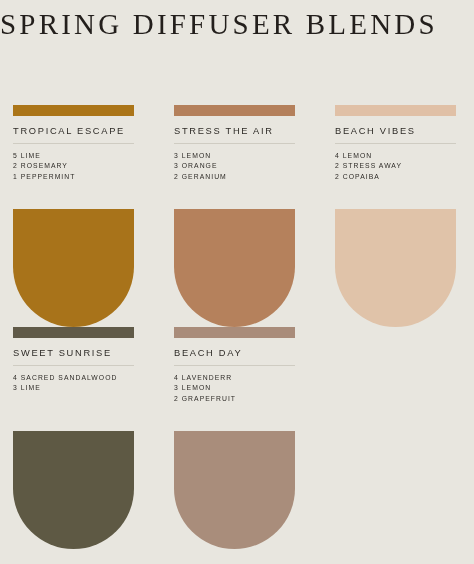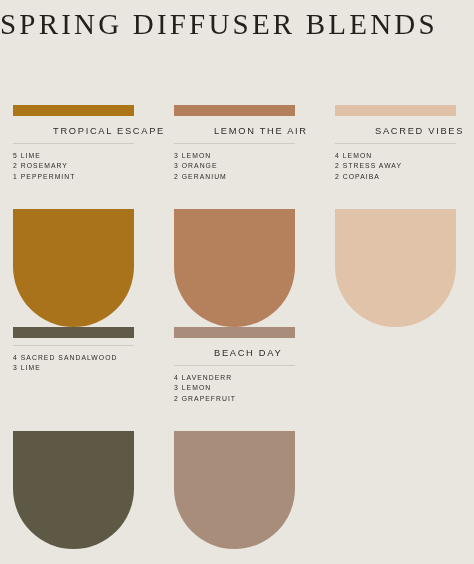--- a/index.html
+++ b/index.html
@@ -55,21 +55,20 @@
     box-sizing: border-box;
   }
   .card-name {
     margin-top: 10px;
     font-family: "Liberation Sans", sans-serif;
     font-size: 9.3px;
     font-weight: 400;
     letter-spacing: 1.7px;
     color: #2d2a26;
     white-space: nowrap;
-    margin-left: 40px;
   }
   .card-divider {
     margin-top: 7px;
     width: 121px;
     height: 1px;
     background: #cfccc2;
   }
   .card-list {
     margin: 0;
     padding: 0;
@@ -122,48 +121,49 @@
       <ul class="card-list">
         <li>5 LIME</li>
         <li>2 ROSEMARY</li>
         <li>1 PEPPERMINT</li>
       </ul>
       <div class="card-swatch" style="background: rgb(168, 115, 26);"></div>
     </div>
 
     <div class="card">
       <div class="card-bar" style="background: rgb(180, 128, 91);"></div>
-      <div class="card-name">LEMON THE AIR</div>
+      <div class="card-name">STRESS THE AIR</div>
       <div class="card-divider"></div>
       <ul class="card-list">
         <li>3 LEMON</li>
         <li>3 ORANGE</li>
         <li>2 GERANIUM</li>
       </ul>
       <div class="card-swatch" style="background: rgb(181, 129, 92);"></div>
     </div>
 
     <div class="card">
       <div class="card-bar" style="background: rgb(224, 192, 166);"></div>
-      <div class="card-name">SACRED VIBES</div>
+      <div class="card-name">BEACH VIBES</div>
       <div class="card-divider"></div>
       <ul class="card-list">
         <li>4 LEMON</li>
         <li>2 STRESS AWAY</li>
         <li>2 COPAIBA</li>
       </ul>
       <div class="card-swatch" style="background: rgb(224, 195, 169);"></div>
     </div>
 
   </div>
 
   <div class="row2">
 
     <div class="card">
       <div class="card-bar" style="background: rgb(96, 90, 72);"></div>
+      <div class="card-name">SWEET SUNRISE</div>
       <div class="card-divider"></div>
       <ul class="card-list">
         <li>4 SACRED SANDALWOOD</li>
         <li>3 LIME</li>
       </ul>
       <div class="card-swatch" style="background: rgb(94, 89, 68);"></div>
     </div>
 
 
     <div class="card">

